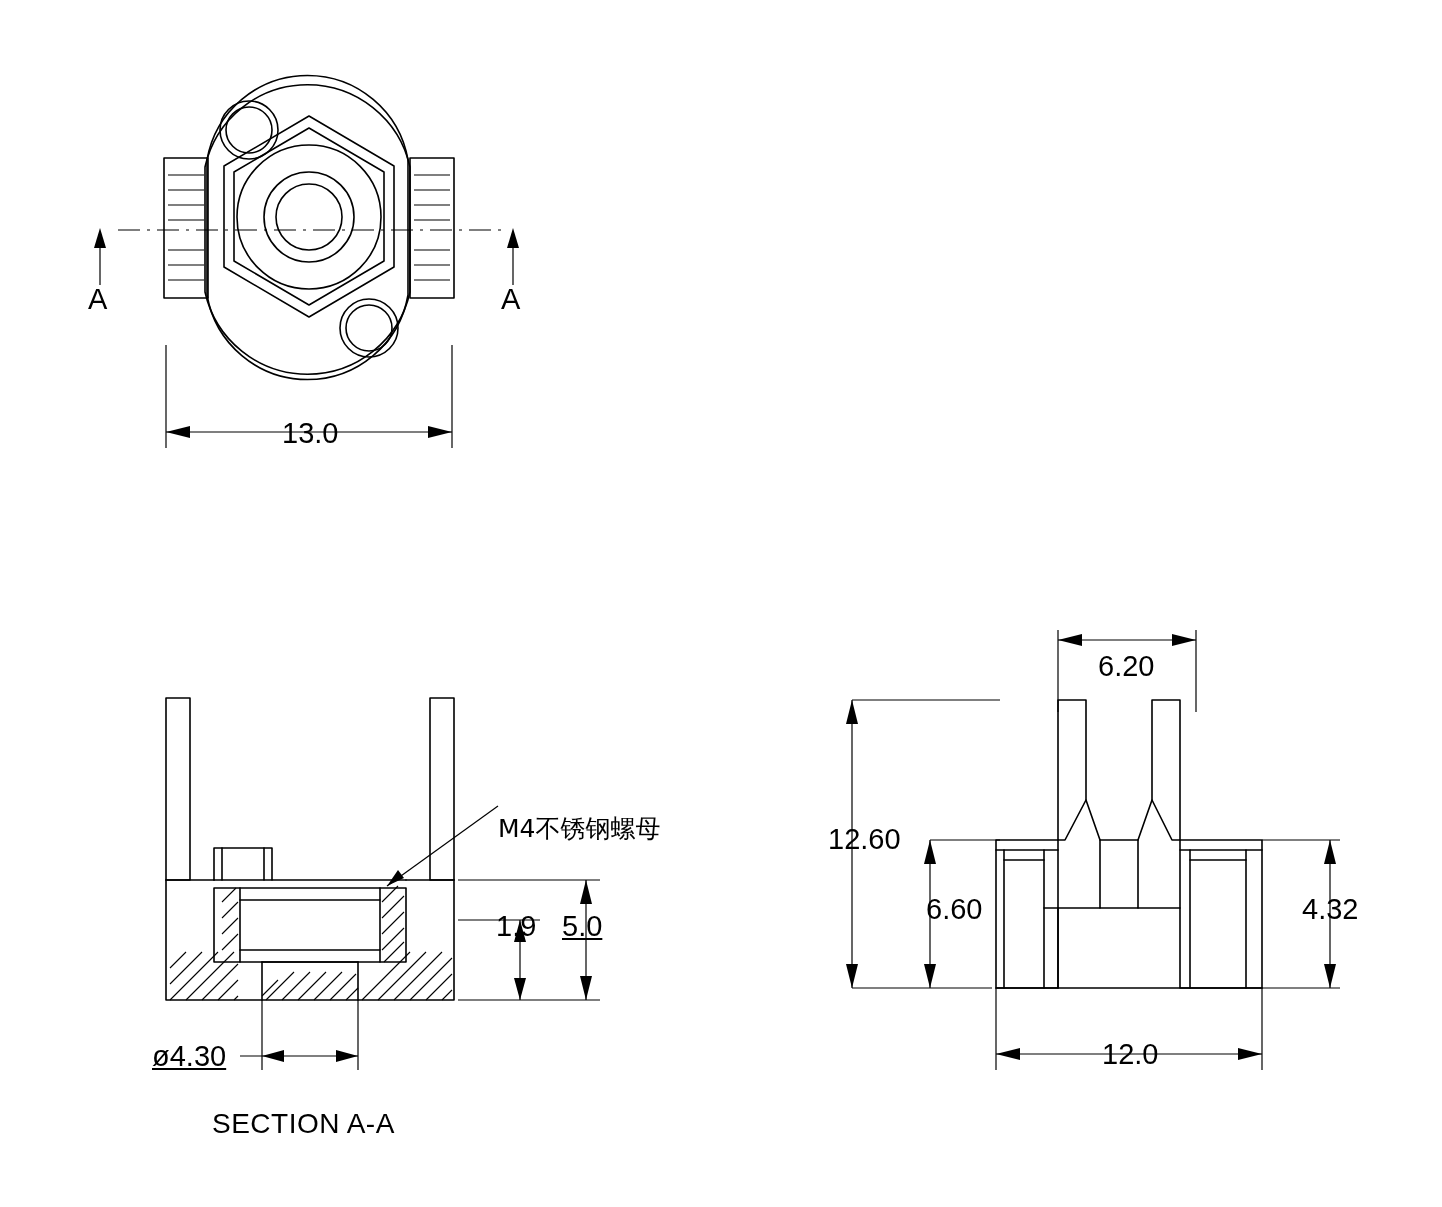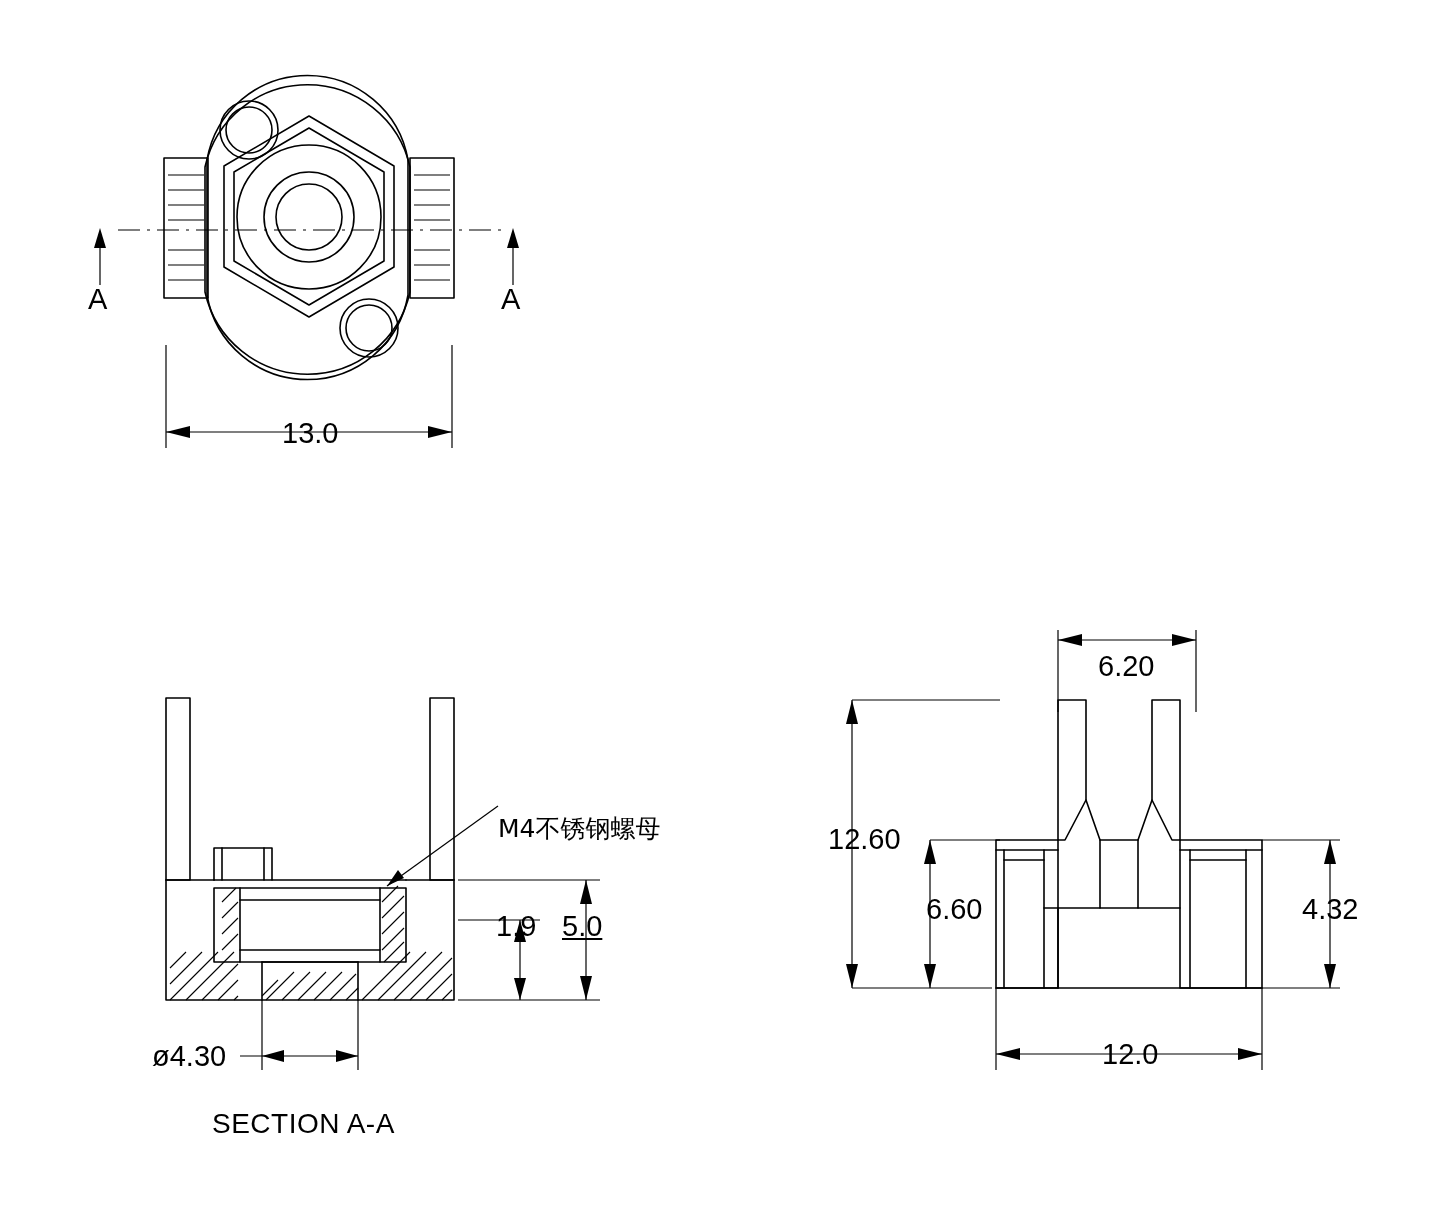--- a/index.html
+++ b/index.html
@@ -297,21 +297,21 @@
   <div class="label big" style="left:501px; top:283px;">A</div>
 
   <div class="label big" style="left:282px; top:417px;">13.0</div>
 
   <div class="label cjk" style="left:498px; top:812px;">M4不锈钢螺母</div>
 
   <div class="label big" style="left:562px; top:910px;text-decoration:underline;">5.0</div>
 
   <div class="label big" style="left:496px; top:910px;">1.9</div>
 
-  <div class="label big" style="left:152px; top:1040px;">ø4.30</div>
+  <div class="label big" style="left:152px; top:1040px;text-decoration:underline;">ø4.30</div>
 
   <div class="label sec" style="left:212px; top:1108px;">SECTION A-A</div>
 
   <div class="label big" style="left:1098px; top:650px;text-align:right;">6.20</div>
 
   <div class="label big" style="left:828px; top:823px;">12.60</div>
 
   <div class="label big" style="left:878px; top:893px;margin-left:48px;">6.60</div>
 
   <div class="label big" style="left:1302px; top:893px;">4.32</div>

